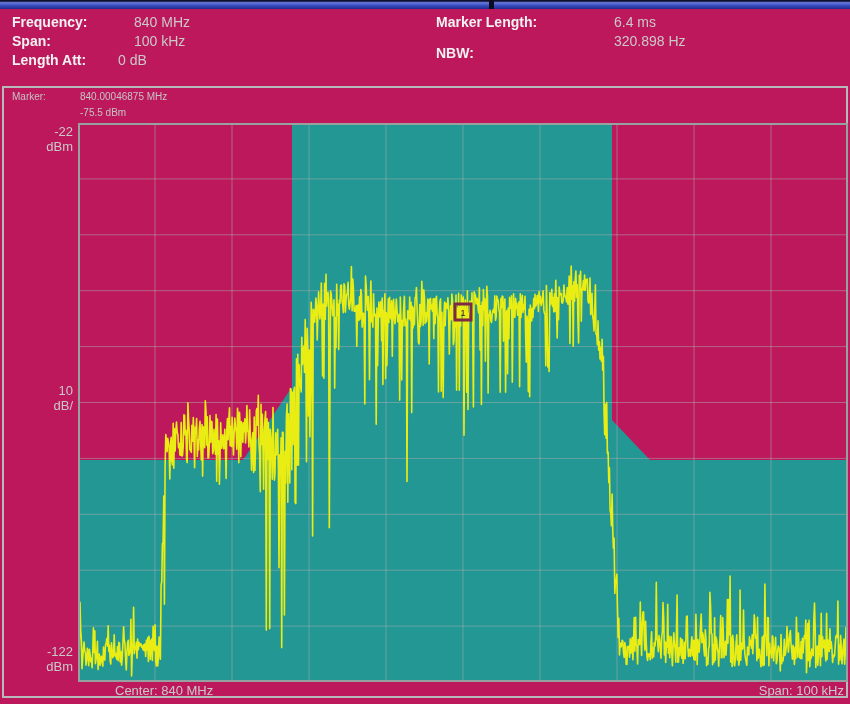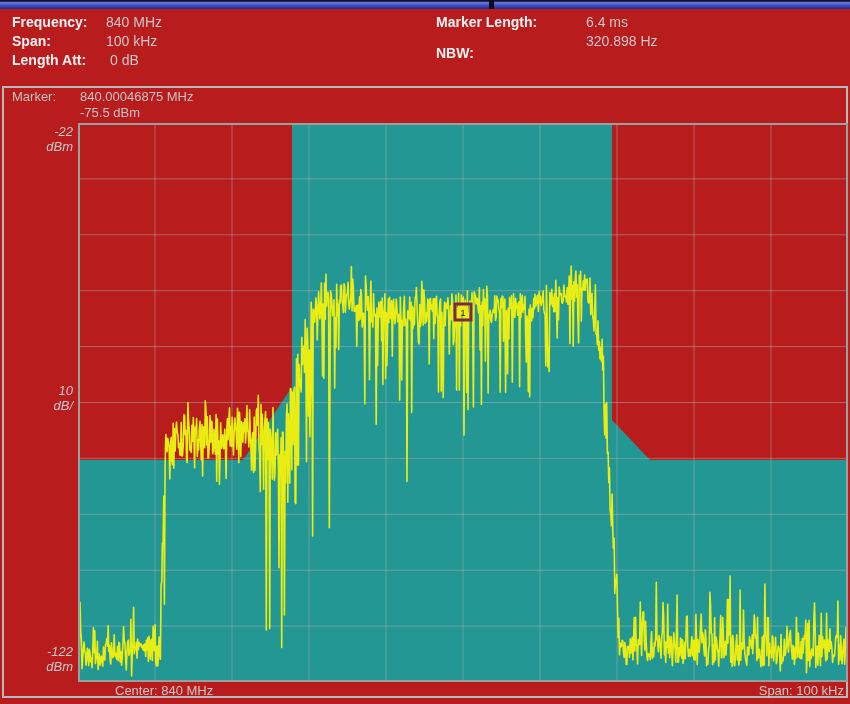--- a/index.html
+++ b/index.html
@@ -1,48 +1,48 @@
 <!DOCTYPE html>
 <html><head>
 <meta charset="utf-8">
 <style>
   html,body{margin:0;padding:0;background:#1a1a1a;}
   .screen{
-    position:relative;width:850px;height:704px;background:#b91c1c;
+    position:relative;width:850px;height:704px;background:#be185d;
     font-family:"Liberation Sans",sans-serif;overflow:hidden;
   }
   .titlebar{position:absolute;left:0;top:0;width:850px;height:9px;
     background:linear-gradient(180deg,#10102e 0%,#10102e 12%,#6b7ce0 30%,#3c50c2 58%,#1e2b8e 100%);}
   .titlebar-notch{position:absolute;left:489px;top:0;width:5px;height:9px;background:#0c0c20;}
   .lbl{position:absolute;color:#f2f2f2;font-weight:bold;font-size:14px;line-height:18px;white-space:nowrap;}
-  .val{position:absolute;color:#c9c9c9;font-size:14px;line-height:18px;white-space:nowrap;}
+  .val{position:absolute;color:#c9c9c9;font-size:14px;line-height:18px;white-space:nowrap;margin-left:28px;}
   .panel-border{position:absolute;left:2px;top:86px;width:846px;height:612px;
     border:2px solid #b6baba;box-sizing:border-box;background:transparent;pointer-events:none;}
-  .mk{position:absolute;color:#c4c4c4;font-size:13px;line-height:16px;white-space:nowrap;}
+  .mk{position:absolute;color:#c4c4c4;font-size:10px;line-height:16px;white-space:nowrap;}
   .axis{position:absolute;left:9px;width:64px;text-align:right;color:#c9c9c9;
-    font-size:13px;line-height:15px;white-space:nowrap;font-style:italic;}
+    font-size:13px;line-height:15px;white-space:nowrap;}
   .foot{position:absolute;color:#c9c9c9;font-size:13px;line-height:14px;white-space:nowrap;margin-left:35px;}
   #plot-svg{position:absolute;left:78px;top:123px;display:block;}
 </style>
 </head>
 <body>
 
 <div class="screen">
 
   <div class="titlebar">
     <div class="titlebar-notch"></div>
   </div>
 
   <div>
     <span class="lbl" style="left:12px;top:13px">Frequency:</span>
     <span class="val" style="left:106px;top:13px">840 MHz</span>
     <span class="lbl" style="left:12px;top:32px">Span:</span>
     <span class="val" style="left:106px;top:32px">100 kHz</span>
     <span class="lbl" style="left:12px;top:51px">Length Att:</span>
-    <span class="val" style="left:110px;top:51px">0 dB</span>
+    <span class="val" style="left:90px;top:51px">0 dB</span>
     <span class="lbl" style="left:436px;top:13px">Marker Length:</span>
     <span class="val" style="left:586px;top:13px">6.4 ms</span>
     <span class="lbl" style="left:436px;top:44px">NBW:</span>
     <span class="val" style="left:586px;top:32px">320.898 Hz</span>
   </div>
 
   <div class="panel-border"></div>
 
   <div>
     <span class="mk" style="left:12px;top:89px">Marker:</span>

